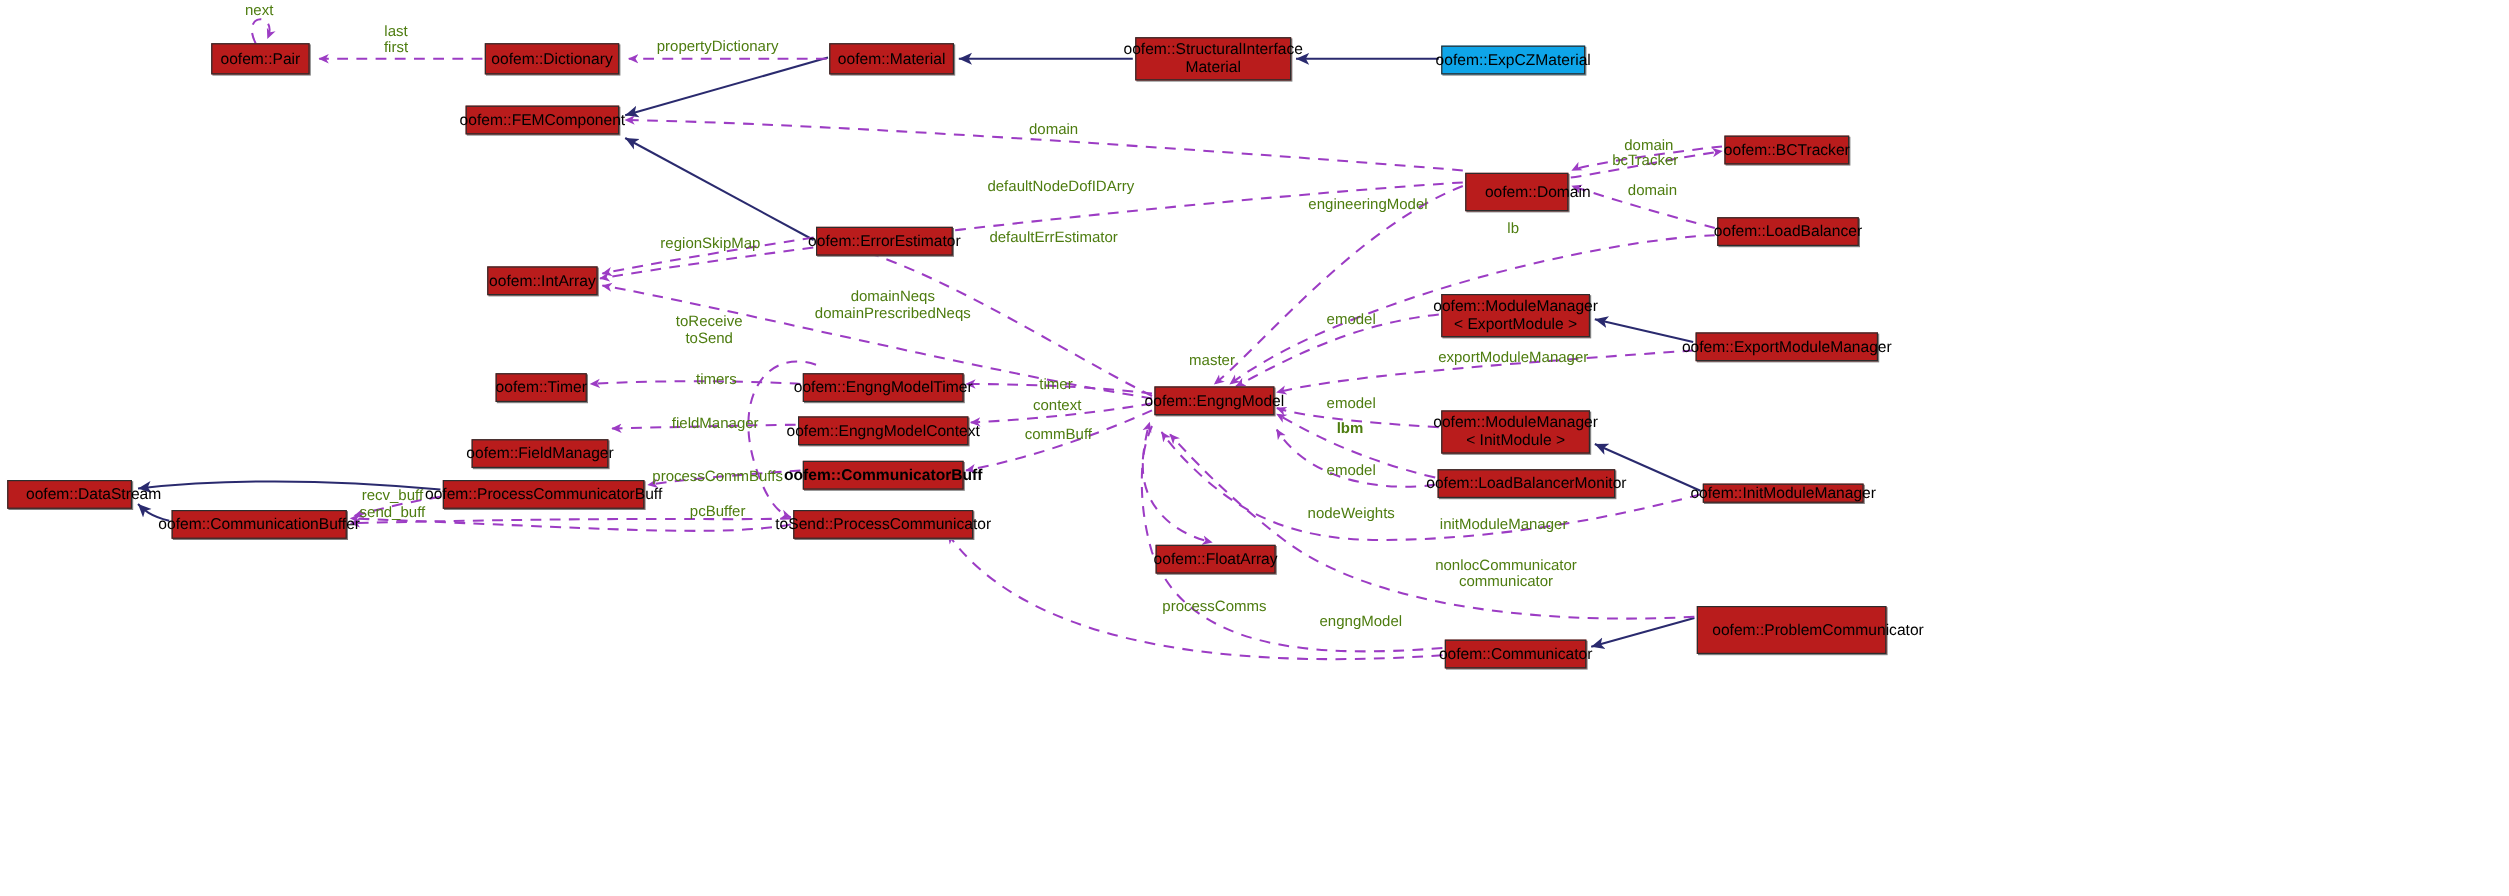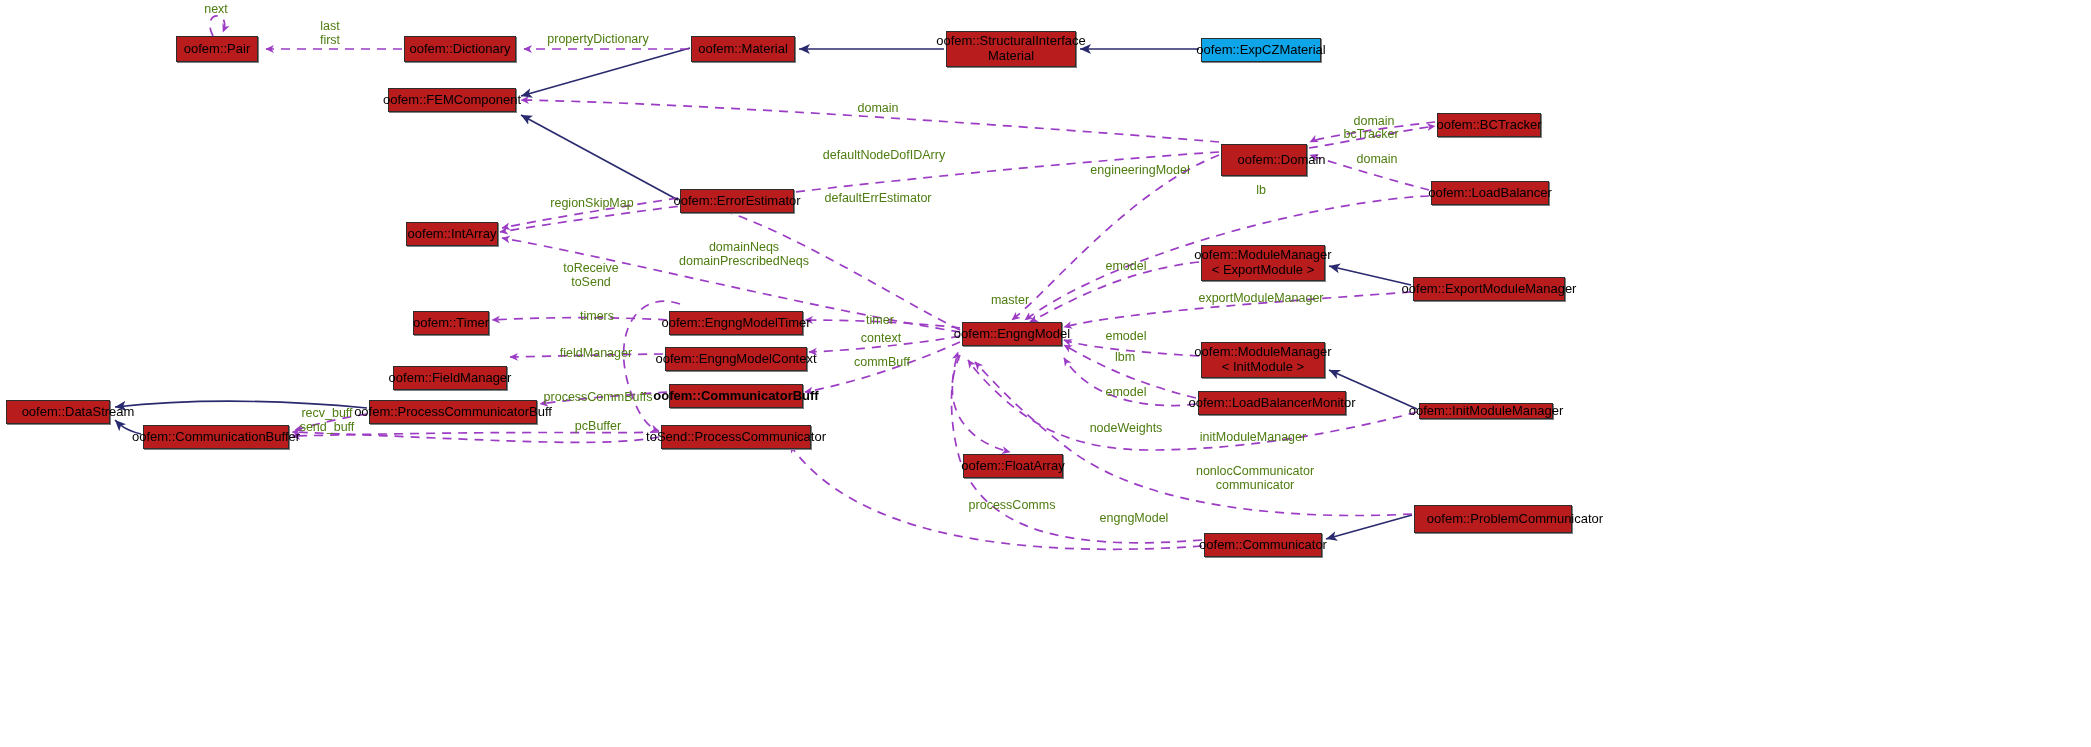--- a/index.html
+++ b/index.html
@@ -194,21 +194,21 @@
   </div>
   <div class="node" style="left:143px;top:425px;width:146px;height:24px;">
     <span>oofem::CommunicationBuffer</span>
   </div>
   <div class="node" style="left:661px;top:425px;width:150px;height:24px;">
     <span>toSend::ProcessCommunicator</span>
   </div>
   <div class="node" style="left:963px;top:454px;width:100px;height:24px;">
     <span>oofem::FloatArray</span>
   </div>
-  <div class="node" style="left:1414px;top:505px;width:158px;height:28px;padding-left:44px;">
+  <div class="node" style="left:1414px;top:505px;width:158px;height:40px;padding-left:44px;">
     <span>oofem::ProblemCommunicator</span>
   </div>
   <div class="node" style="left:1204px;top:533px;width:118px;height:24px;">
     <span>oofem::Communicator</span>
   </div>
 
   <div class="edge-label" style="left:216px;top:9px;"><span>next</span></div>
   <div class="edge-label" style="left:330px;top:33px;"><span>last
 first</span></div>
   <div class="edge-label" style="left:598px;top:39px;"><span>propertyDictionary</span></div>
@@ -224,21 +224,21 @@
   <div class="edge-label" style="left:744px;top:254px;"><span>domainNeqs
 domainPrescribedNeqs</span></div>
   <div class="edge-label" style="left:1126px;top:266px;"><span>emodel</span></div>
   <div class="edge-label" style="left:1261px;top:298px;"><span>exportModuleManager</span></div>
   <div class="edge-label" style="left:591px;top:275px;"><span>toReceive
 toSend</span></div>
   <div class="edge-label" style="left:597px;top:316px;"><span>timers</span></div>
   <div class="edge-label" style="left:880px;top:320px;"><span>timer</span></div>
   <div class="edge-label" style="left:881px;top:338px;"><span>context</span></div>
   <div class="edge-label" style="left:1126px;top:336px;"><span>emodel</span></div>
-  <div class="edge-label" style="left:1125px;top:357px;"><span>lbm</span></div>
+  <div class="edge-label" style="left:1125px;top:357px;font-weight:bold;"><span>lbm</span></div>
   <div class="edge-label" style="left:596px;top:353px;"><span>fieldManager</span></div>
   <div class="edge-label" style="left:882px;top:362px;"><span>commBuff</span></div>
   <div class="edge-label" style="left:1126px;top:392px;"><span>emodel</span></div>
   <div class="edge-label" style="left:598px;top:397px;"><span>processCommBuffs</span></div>
   <div class="edge-label" style="left:327px;top:420px;"><span>recv_buff
 send_buff</span></div>
   <div class="edge-label" style="left:598px;top:426px;"><span>pcBuffer</span></div>
   <div class="edge-label" style="left:1126px;top:428px;"><span>nodeWeights</span></div>
   <div class="edge-label" style="left:1253px;top:437px;"><span>initModuleManager</span></div>
   <div class="edge-label" style="left:1255px;top:478px;"><span>nonlocCommunicator

